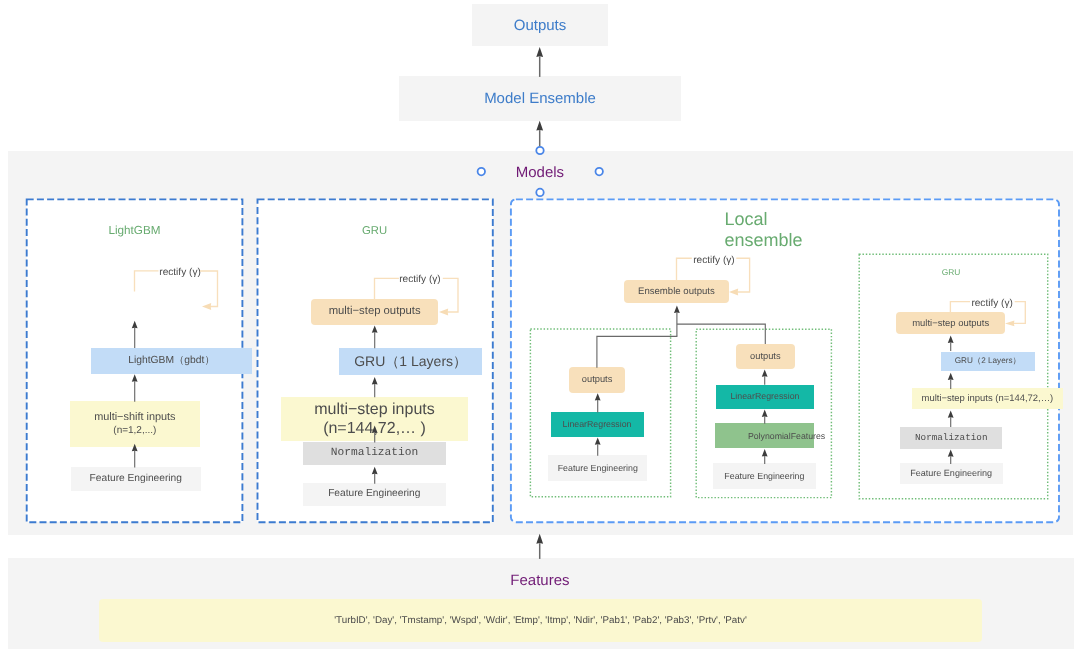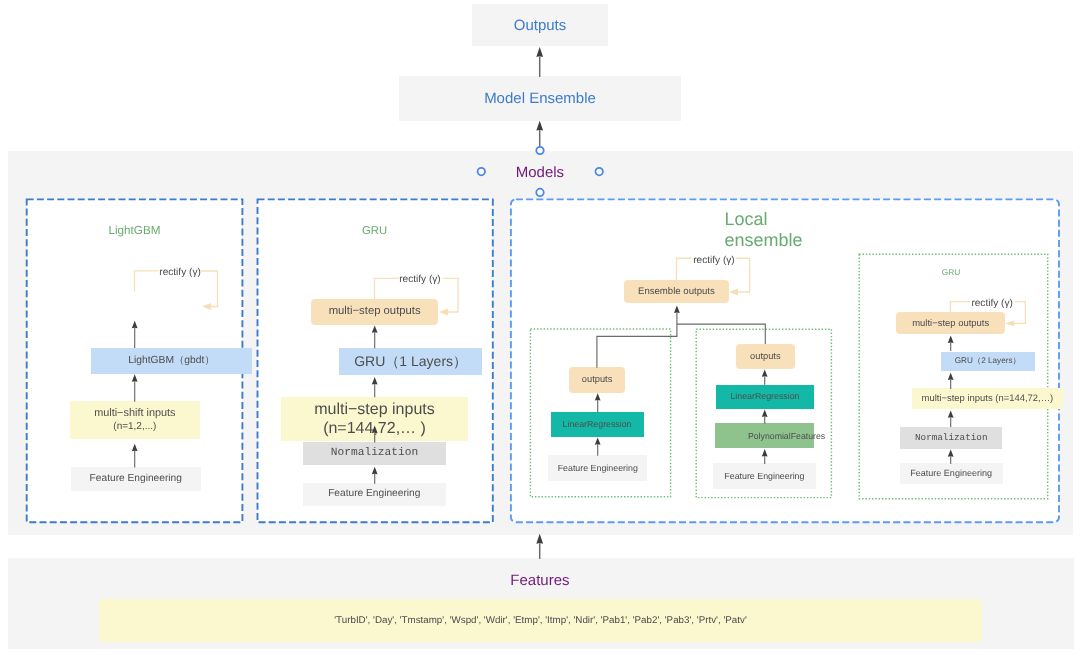--- a/index.html
+++ b/index.html
@@ -54,21 +54,21 @@
     <rect x="859.2" y="254.3" width="188.5" height="244.5" fill="none" stroke="#70bd78" stroke-width="1.45" stroke-dasharray="1.45 1.85"></rect>
   </svg>
 
   <div class="grpttl" style="left:74.5px;top:222.5px;width:120px;height:15px;font-size:11.7px;">LightGBM</div>
   <div class="grpttl" style="left:314.5px;top:223px;width:120px;height:15px;font-size:11.3px;">GRU</div>
   <div class="grpttl" style="left:724.4px;top:221.5px;width:120px;height:16px;font-size:18px;">Local ensemble</div>
 
   <div class="box nd blue" style="left:55.2px;top:347.9px;width:160.6px;height:26.5px;border-radius:0px;font-size:10.3px;">
     <span>LightGBM（gbdt）</span>
   </div>
-  <div class="box nd yellow" style="left:69.8px;top:400.7px;width:130.1px;height:38px;border-radius:0;
+  <div class="box nd yellow" style="left:69.8px;top:400.7px;width:130.1px;height:46px;border-radius:0;
               flex-direction:column;justify-content:center;">
     <span style="font-size:10.9px;line-height:13px;">multi−shift inputs</span>
     <span style="font-size:10px;line-height:13px;">(n=1,2,...)</span>
   </div>
   <div class="box nd graylight" style="left:70.5px;top:466.5px;width:130.5px;height:24.8px;border-radius:0px;font-size:10.2px;">
     <span>Feature Engineering</span>
   </div>
   <div class="looplbl" style="left:159.3px;top:266.6px;font-size:10.1px;">rectify (γ)</div>
 
   <div class="box nd orange" style="left:310.8px;top:298.9px;width:127.7px;height:25.7px;border-radius:4px;font-size:11.3px;">

